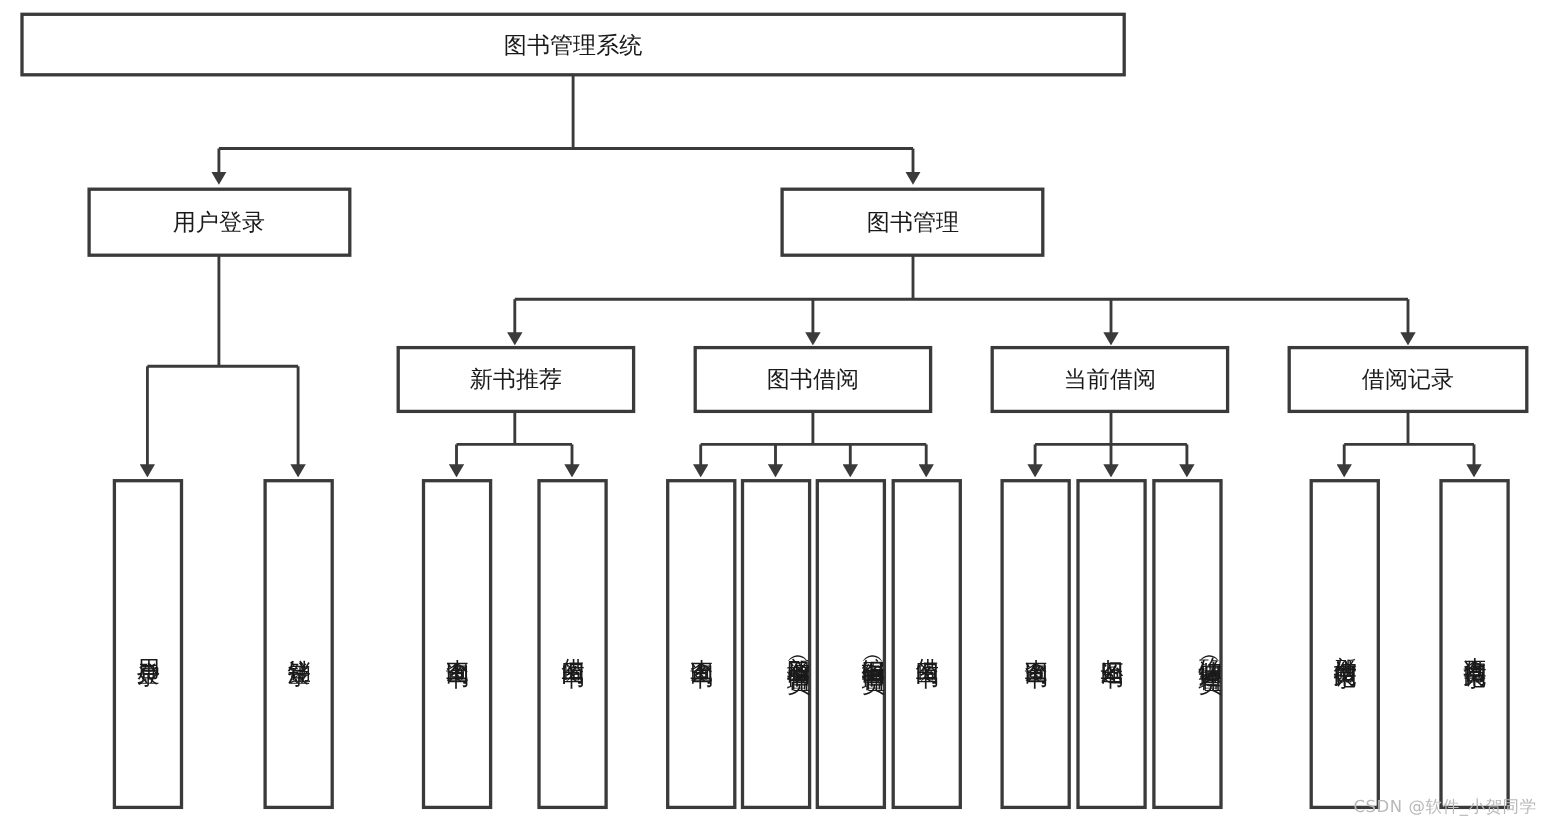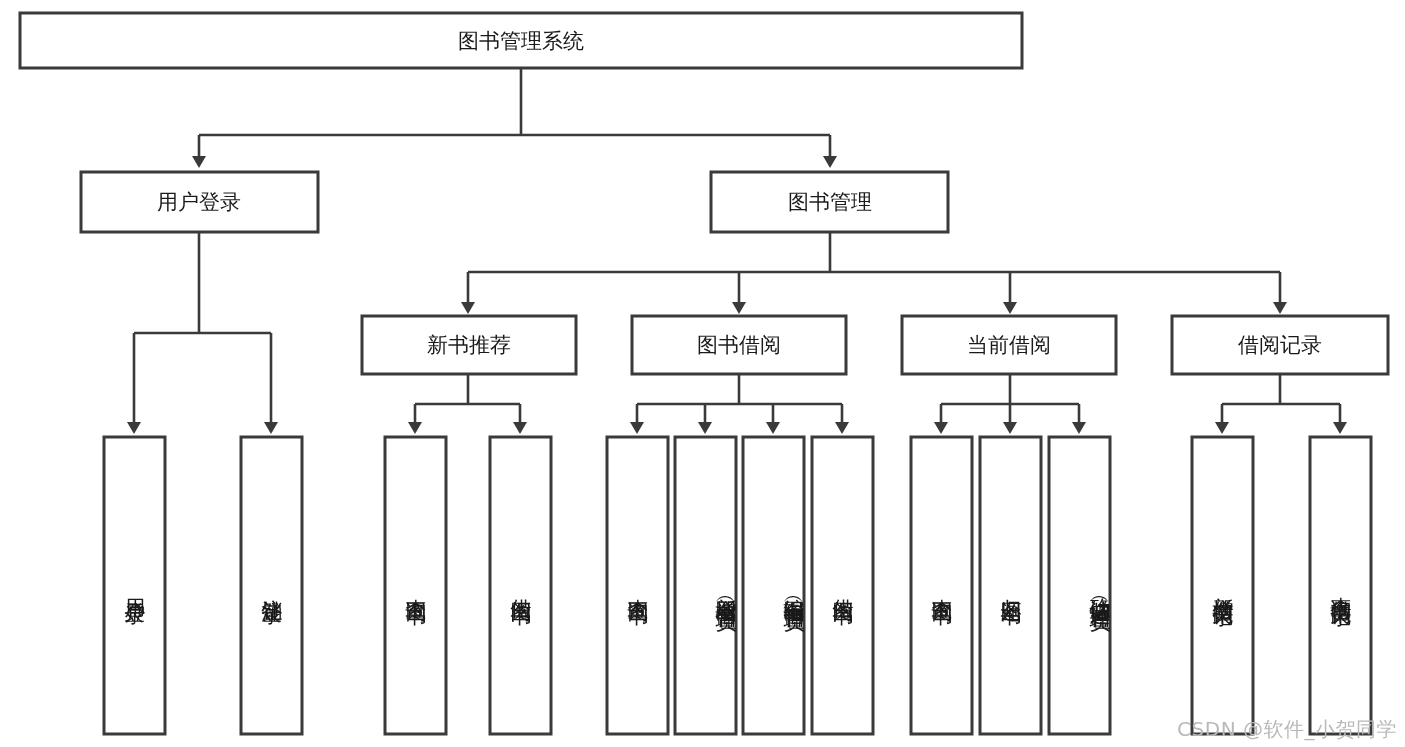--- a/index.html
+++ b/index.html
@@ -63,21 +63,21 @@
     pointer-events: none;
   }
   .vlabel.center {
     align-items: center;
   }
   .watermark {
     position: absolute;
     right: 8px;
     bottom: 4px;
     font-family: "DejaVu Sans", "Liberation Sans", sans-serif;
-    font-size: 20px;
+    font-size: 15px;
     color: #b9b9b9;
     letter-spacing: 0.5px;
     white-space: nowrap;
   }
 </style>
 </head>
 <body>
 
 <div id="diagram-root">
 

